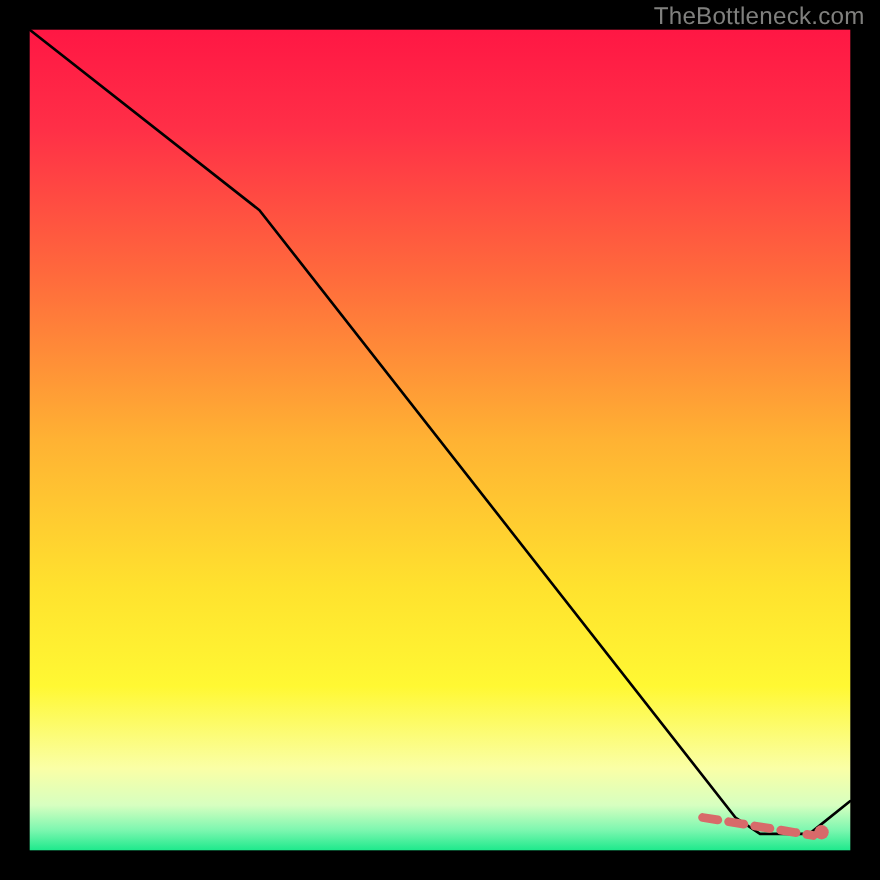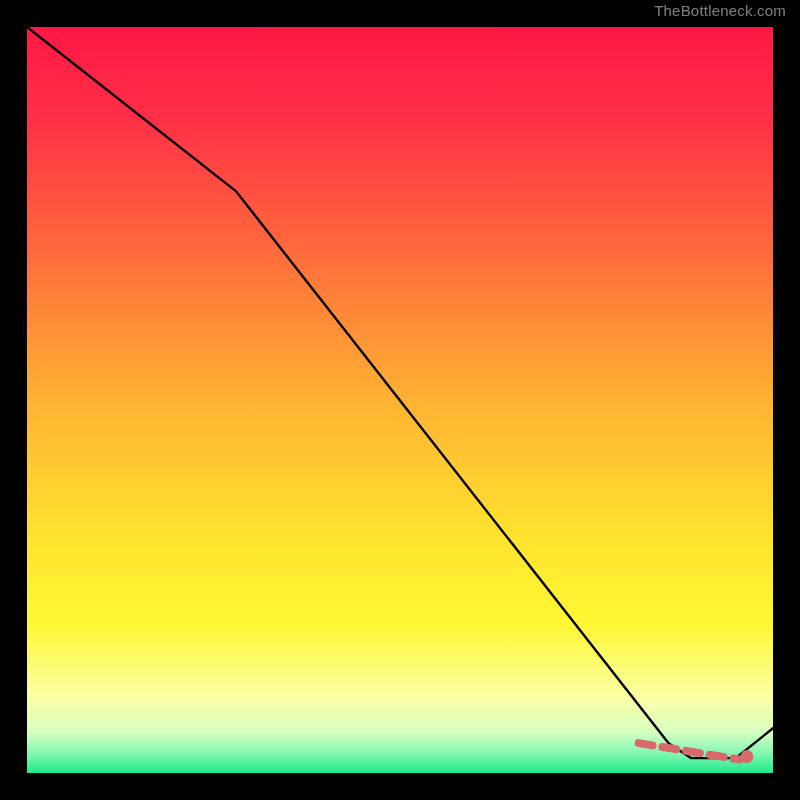--- a/index.html
+++ b/index.html
@@ -14,21 +14,21 @@
     position: relative;
     width: 800px;
     height: 800px;
     background: #000;
   }
   .attribution {
     position: absolute;
     top: 2px;
     right: 14px;
     font-family: Arial, Helvetica, sans-serif;
-    font-size: 15px;
+    font-size: 22px;
     color: #80807e;
     letter-spacing: 0.2px;
     font-weight: 500;
     margin-left: 44px;
   }
   svg {
     position: absolute;
     left: 0;
     top: 0;
   }

